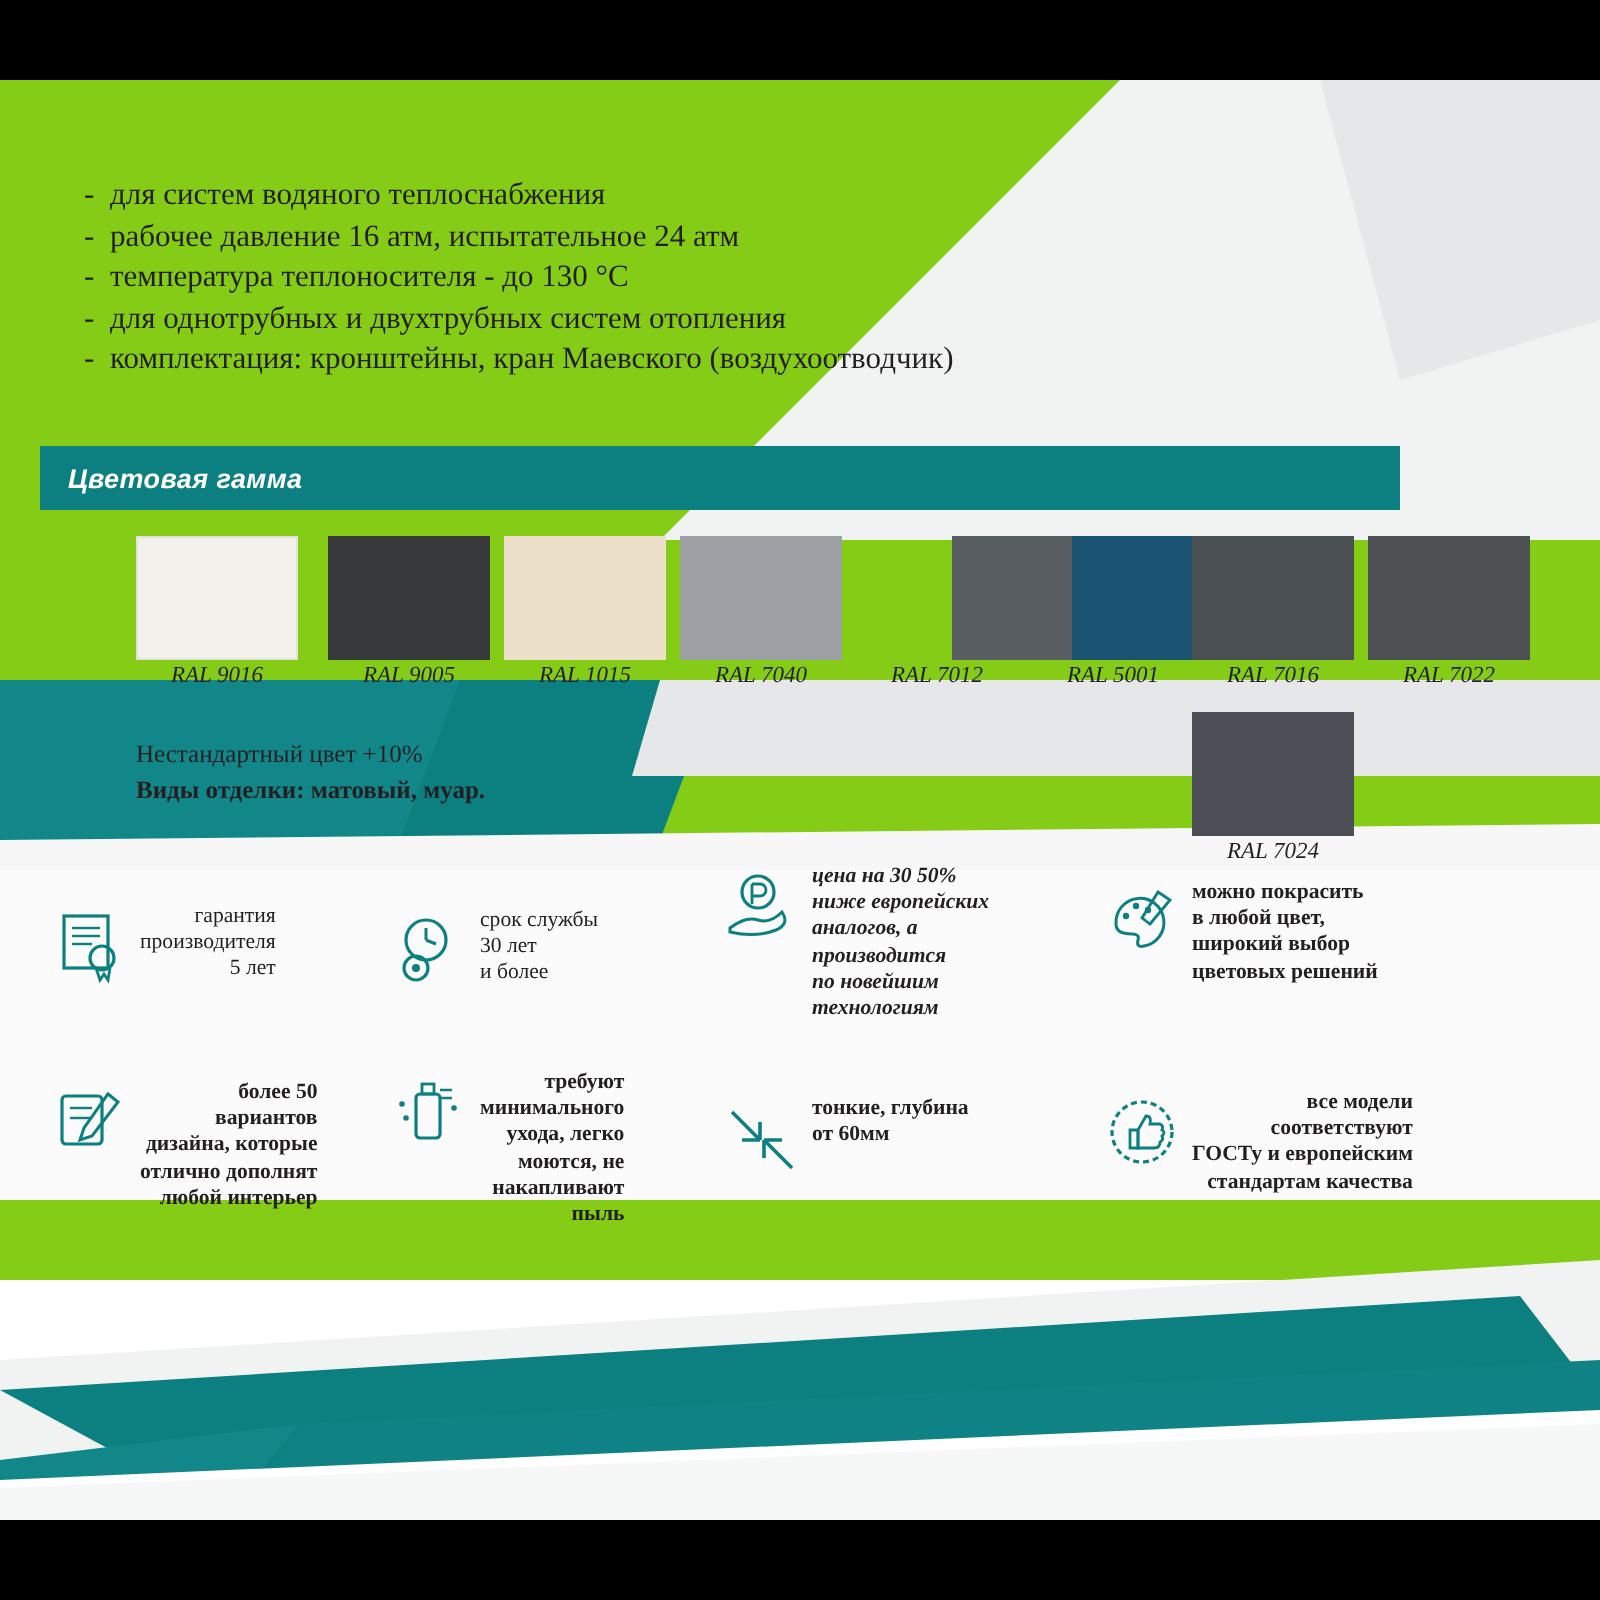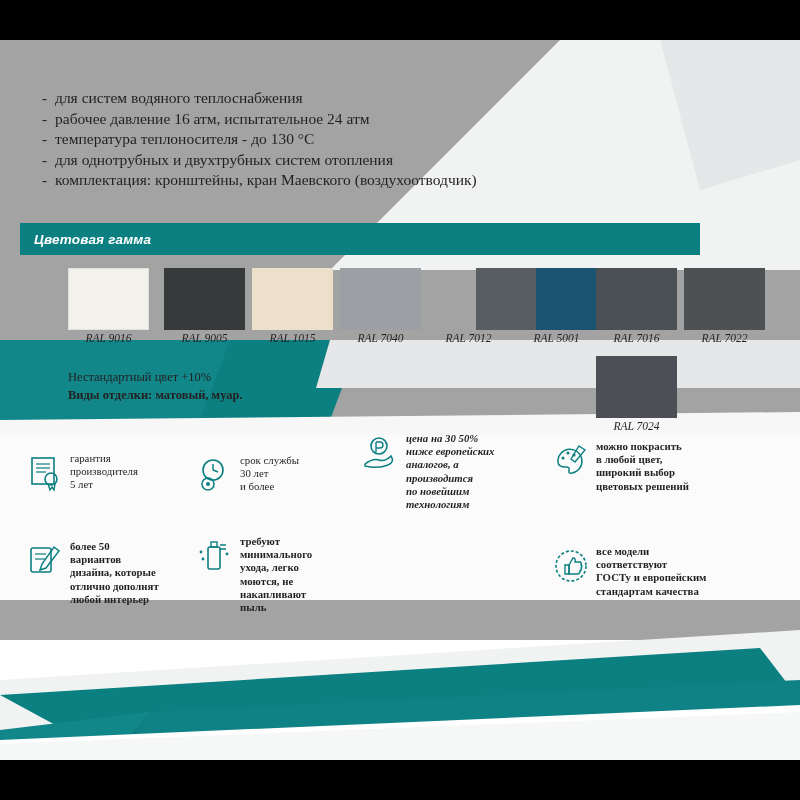--- a/index.html
+++ b/index.html
@@ -30,21 +30,21 @@
   .bar-bottom {
     position: absolute;
     left: 0; bottom: 0;
     width: 800px; height: 40px;
     background: #000000;
   }
   .sheet {
     position: absolute;
     left: 0; top: 40px;
     width: 800px; height: 720px;
-    background: #a3a3a3;
+    background: #84cc16;
     overflow: hidden;
   }
   
   .deco {
     position: absolute;
     pointer-events: none;
   }
   .deco svg { display: block; }
 
   
@@ -134,21 +134,21 @@
     margin-right: 6px;
     margin-top: 2px;
   }
   .benefit .txt {
     font-family: "Liberation Serif", serif;
     font-size: 10.8px;
     line-height: 13.2px;
     color: #231f20;
   }
   .benefit .txt.bold { font-weight: bold; }
-  .benefit .txt.c { text-align: left; }
+  .benefit .txt.c { text-align: right; }
   .benefit .txt.l { text-align: left; }
 </style>
 </head>
 <body>
 
 <div id="page">
 
   <div class="bar-top"></div>
   <div class="bar-bottom"></div>
 
@@ -332,20 +332,32 @@
       <div class="txt c bold">
         <div>требуют</div>
         <div>минимального</div>
         <div>ухода, легко</div>
         <div>моются, не</div>
         <div>накапливают</div>
         <div>пыль</div>
       </div>
     </div>
 
+    <div class="benefit" style="left:362px;top:508px;width:160px;">
+      <div class="ico">
+        <svg width="38" height="38" viewBox="0 0 38 38">
+          <path d="M4 6 L18 20 M18 20 L18 11 M18 20 L9 20" fill="none" stroke="#0c7f81" stroke-width="1.8"></path>
+          <path d="M34 34 L20 20 M20 20 L20 29 M20 20 L29 20" fill="none" stroke="#0c7f81" stroke-width="1.8"></path>
+        </svg>
+      </div>
+      <div class="txt l bold">
+        <div>тонкие, глубина</div>
+        <div>от 60мм</div>
+      </div>
+    </div>
 
     <div class="benefit" style="left:552px;top:505px;width:200px;">
       <div class="ico">
         <svg width="38" height="38" viewBox="0 0 38 38">
           <circle cx="19" cy="19" r="15" fill="none" stroke="#0c7f81" stroke-width="1.6" stroke-dasharray="3 2"></circle>
           <path d="M13 18 h4 v9 h-4 z" fill="none" stroke="#0c7f81" stroke-width="1.4"></path>
           <path d="M17 18 l4 -7 q3 0 2 4 h5 q2 1 1 3 q2 1 0 3 q1 2 -1 3 q0 3 -3 3 h-8 z" fill="none" stroke="#0c7f81" stroke-width="1.4"></path>
         </svg>
       </div>
       <div class="txt c bold">

